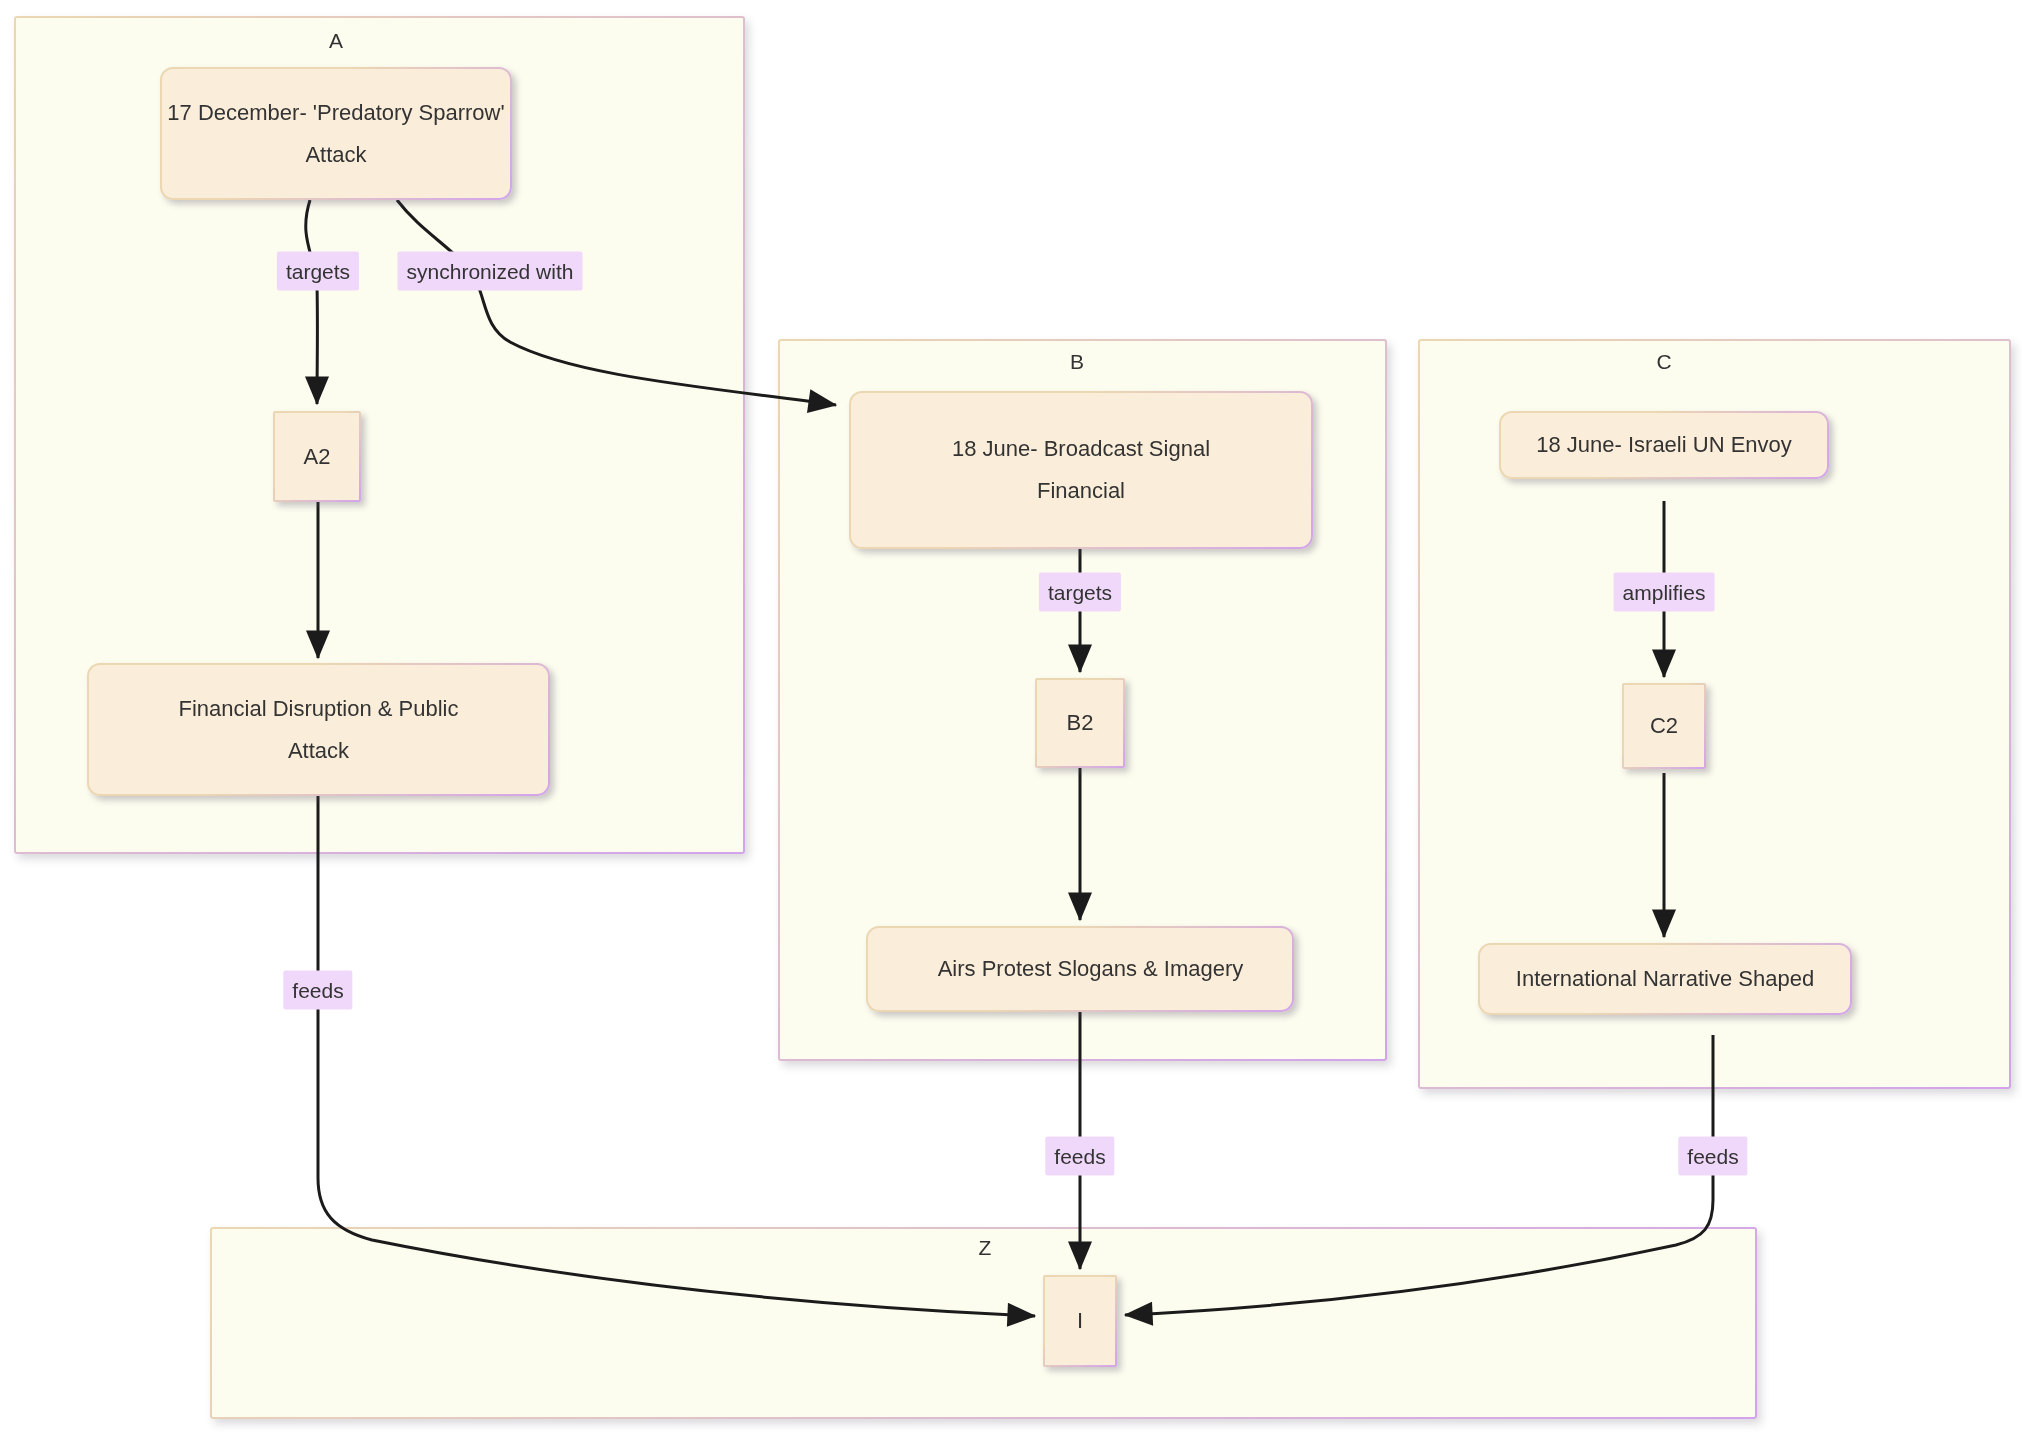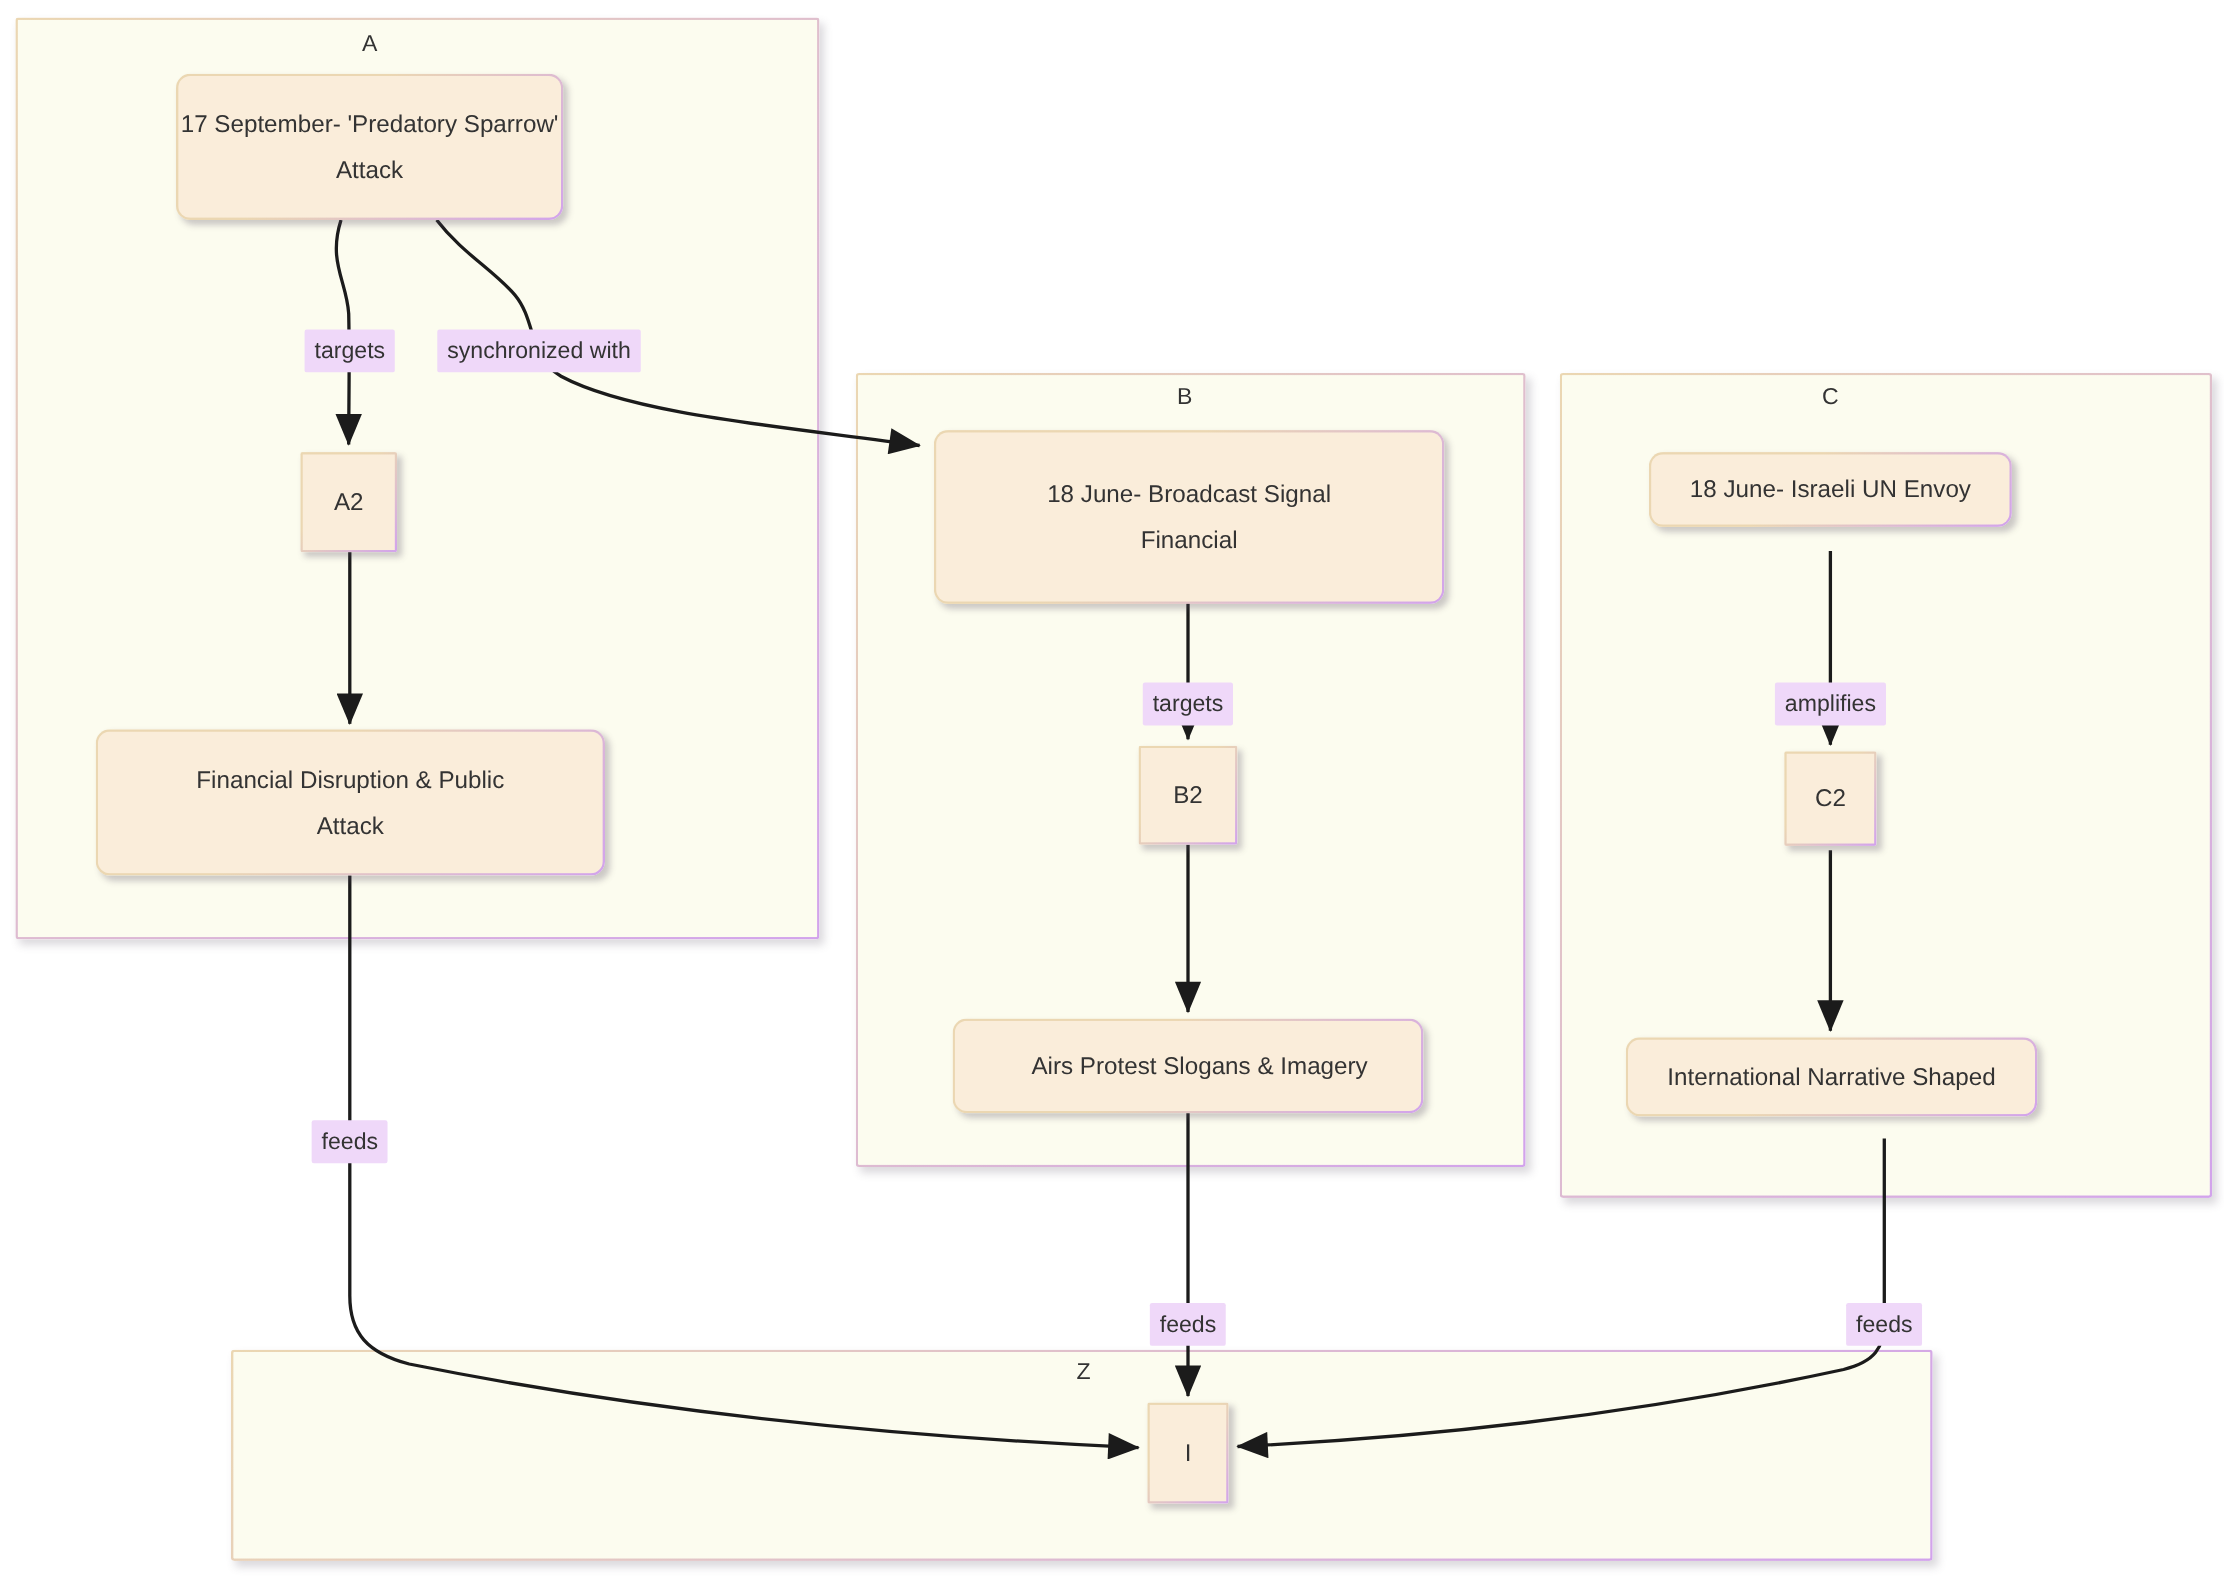--- a/index.html
+++ b/index.html
@@ -96,21 +96,20 @@
     position:absolute;
     transform:translate(-50%,-50%);
     background:var(--edge-label-bg);
     color:var(--text);
     font-size:21px;
     line-height:25px;
     padding:7px 9px;
     border-radius:2px;
     white-space:nowrap;
     z-index:5;
-    margin-top:48px;
   }
   #label-targets-a  {left:318px; top:271px;}
   #label-sync       {left:490px; top:271px;}
   #label-targets-b  {left:1080px;top:592px;}
   #label-amplifies  {left:1664px;top:592px;}
   #label-feeds-a    {left:318px; top:990px;}
   #label-feeds-b    {left:1080px;top:1156px;}
   #label-feeds-c    {left:1713px;top:1156px;}
 </style>
 </head>
@@ -140,21 +139,21 @@
     <path class="edge" d="M 318 796 L 318 1178 C 318 1212 334 1230 372 1240 C 640 1294 900 1310 1035 1316" marker-end="url(#arrow)"></path>
     <path class="edge" d="M 1080 522 L 1080 672" marker-end="url(#arrow)"></path>
     <path class="edge" d="M 1080 768 L 1080 920" marker-end="url(#arrow)"></path>
     <path class="edge" d="M 1080 1012 L 1080 1269" marker-end="url(#arrow)"></path>
     <path class="edge" d="M 1664 501 L 1664 677" marker-end="url(#arrow)"></path>
     <path class="edge" d="M 1664 773 L 1664 937" marker-end="url(#arrow)"></path>
     <path class="edge" d="M 1713 1035 L 1713 1200 C 1713 1226 1704 1238 1676 1245 C 1440 1296 1230 1310 1125 1315" marker-end="url(#arrow)"></path>
   </svg>
 
   <div class="node rounded" id="node-a1">
-    <span class="l">17 September- 'Predatory Sparrow'</span>
+    <span class="l">17 December- 'Predatory Sparrow'</span>
     <span class="l">Attack</span>
   </div>
   <div class="node square" id="node-a2">
     <span class="l">A2</span>
   </div>
   <div class="node rounded" id="node-fin">
     <span class="l">Financial Disruption &amp; Public</span>
     <span class="l">Attack</span>
   </div>
   <div class="node rounded" id="node-b1">

